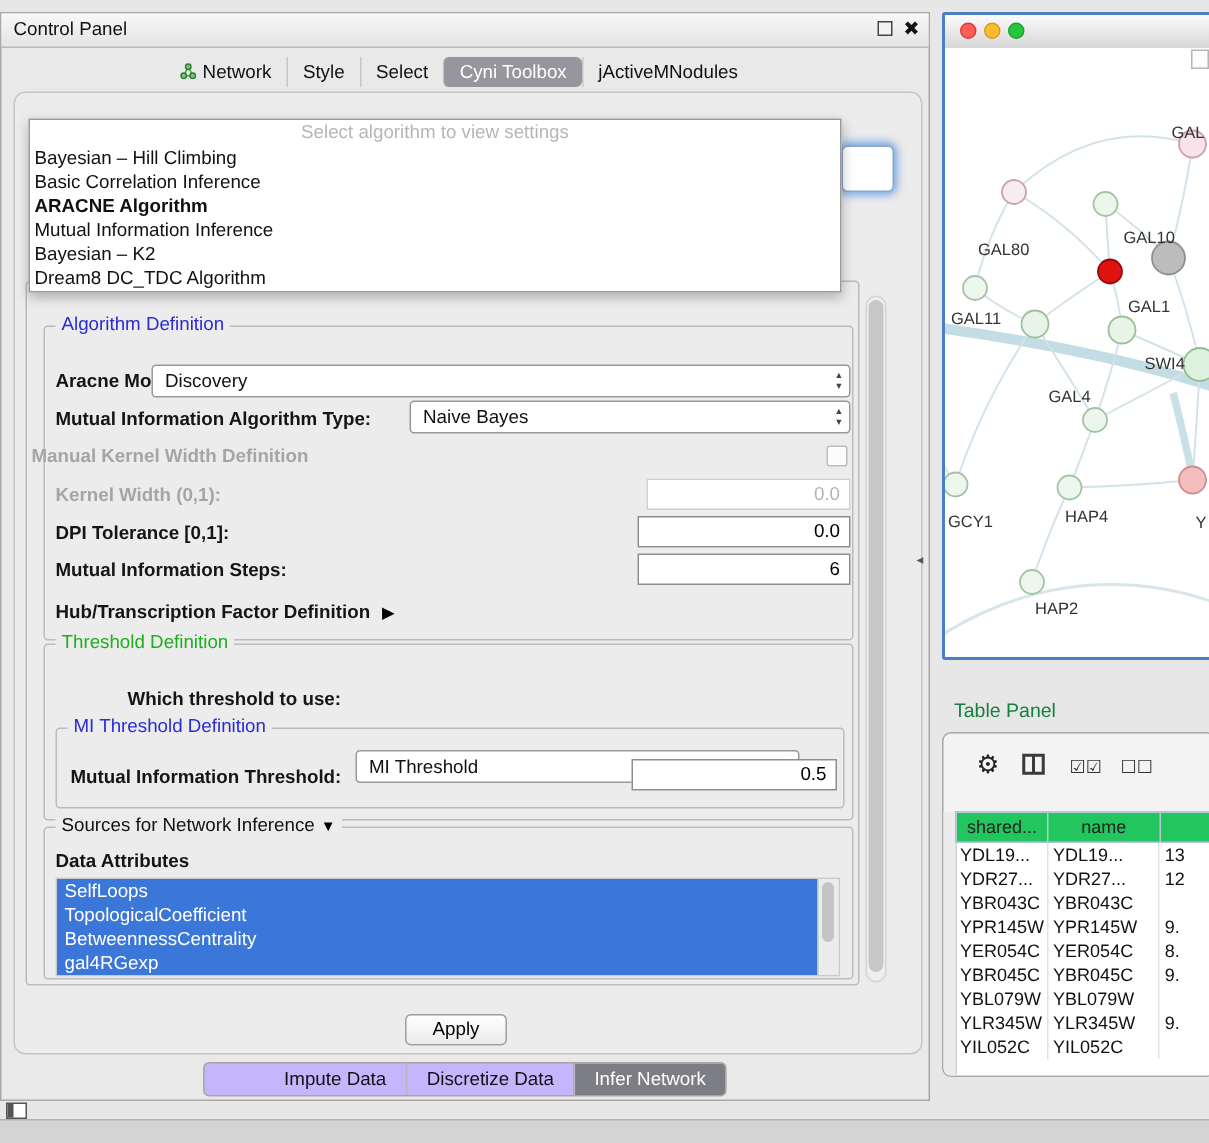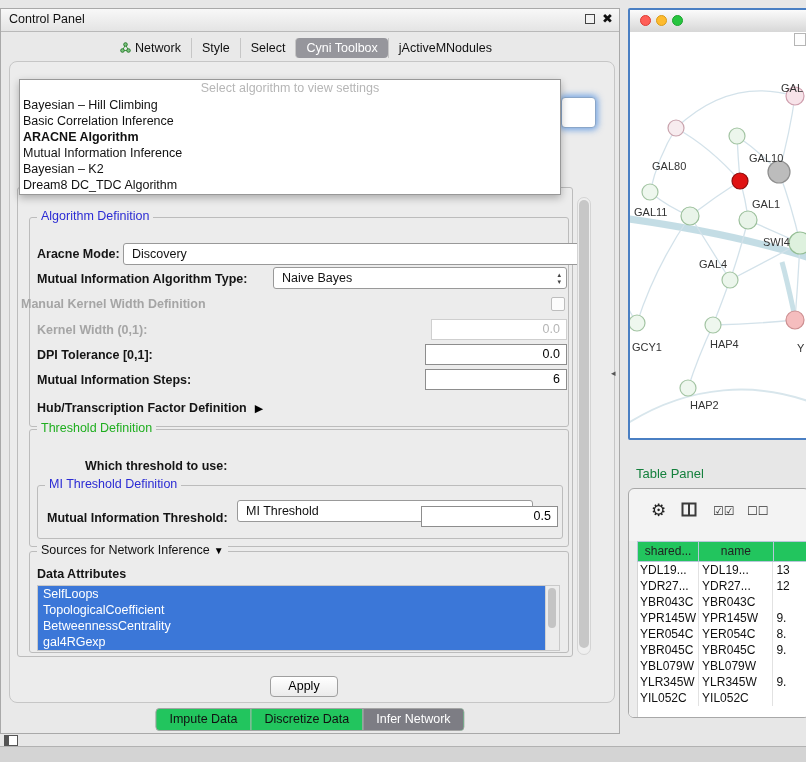--- a/index.html
+++ b/index.html
@@ -62,22 +62,22 @@
   .attr-scroll{position:absolute;right:0;top:0;bottom:0;width:13px;background:#ececec;border-left:1px solid #d2d2d2;}
   .attr-scroll .thumb{position:absolute;left:2px;top:2px;width:8px;height:40px;background:#c4c4c4;border-radius:4px;}
 
   .v-scrollbar{position:absolute;left:576px;top:188px;width:14px;height:458px;background:#efefef;
     border:1px solid #d4d4d4;border-radius:7px;box-sizing:border-box;z-index:4;}
   .v-scrollbar .thumb{position:absolute;left:1px;top:2px;width:10px;height:448px;background:#c7c7c7;border-radius:5px;}
 
   .apply-btn{position:absolute;left:269px;top:667px;width:68px;height:21px;background:linear-gradient(#ffffff,#ebebeb);
     border:1px solid #9f9f9f;border-radius:4px;font-size:12.5px;text-align:center;line-height:19px;box-sizing:border-box;z-index:3;}
 
-  .btabbar{position:absolute;top:699px;left:50%;transform:translateX(-50%);display:flex;background:#22c55e;
-    border:1px solid #a5a5a5;border-radius:4px;height:21px;overflow:hidden;z-index:3;}
+  .btabbar{position:absolute;top:699px;left:50%;transform:translateX(-50%);display:flex;background:#c4b5fd;
+    border:1px solid #a5a5a5;border-radius:4px;height:21px;overflow:hidden;z-index:3;padding-left:40px;}
   .btab{padding:0 13px;font-size:12.5px;line-height:21px;color:#111;border-left:1px solid #b9b9b9;white-space:nowrap;}
   .btab:first-child{border-left:none;}
   .btab.selected{background:#7d7d84;color:#fff;}
 
   .splitter-grip{position:absolute;left:611px;top:368px;font-size:9px;color:#555;z-index:6;}
 
   
   #network-window{position:absolute;left:628px;top:8px;width:182px;height:432px;background:#fff;
     border:2px solid #4a7fc3;border-radius:2px;box-sizing:border-box;}
   .mac-titlebar{position:absolute;top:0;left:0;right:0;height:22px;background:linear-gradient(#fbfbfb,#d7d7d7);border-bottom:1px solid #aeaeae;}
@@ -171,21 +171,21 @@
 
     <div class="group" style="left:16px;top:178px;width:556px;height:470px;">
       <span class="legend">Cyni Algorithm Settings</span>
     </div>
 
     <div class="group" style="left:28px;top:208px;width:540px;height:210px;">
       <span class="legend blue">Algorithm Definition</span>
     </div>
 
     <span class="lbl" style="left:36px;top:238px;">Aracne Mode:</span>
-    <div class="combo" style="left:100px;top:234px;width:466px;margin-left:22px;">
+    <div class="combo" style="left:100px;top:234px;width:466px;">
       <span class="combo-text">Discovery</span>
       <span class="stepper">
           <i>▴</i>
           <i>▾</i>
         </span>
     </div>
 
     <span class="lbl" style="left:36px;top:263px;">Mutual Information Algorithm Type:</span>
     <div class="combo" style="left:272px;top:258px;width:294px;">
       <span class="combo-text">Naive Bayes</span>

